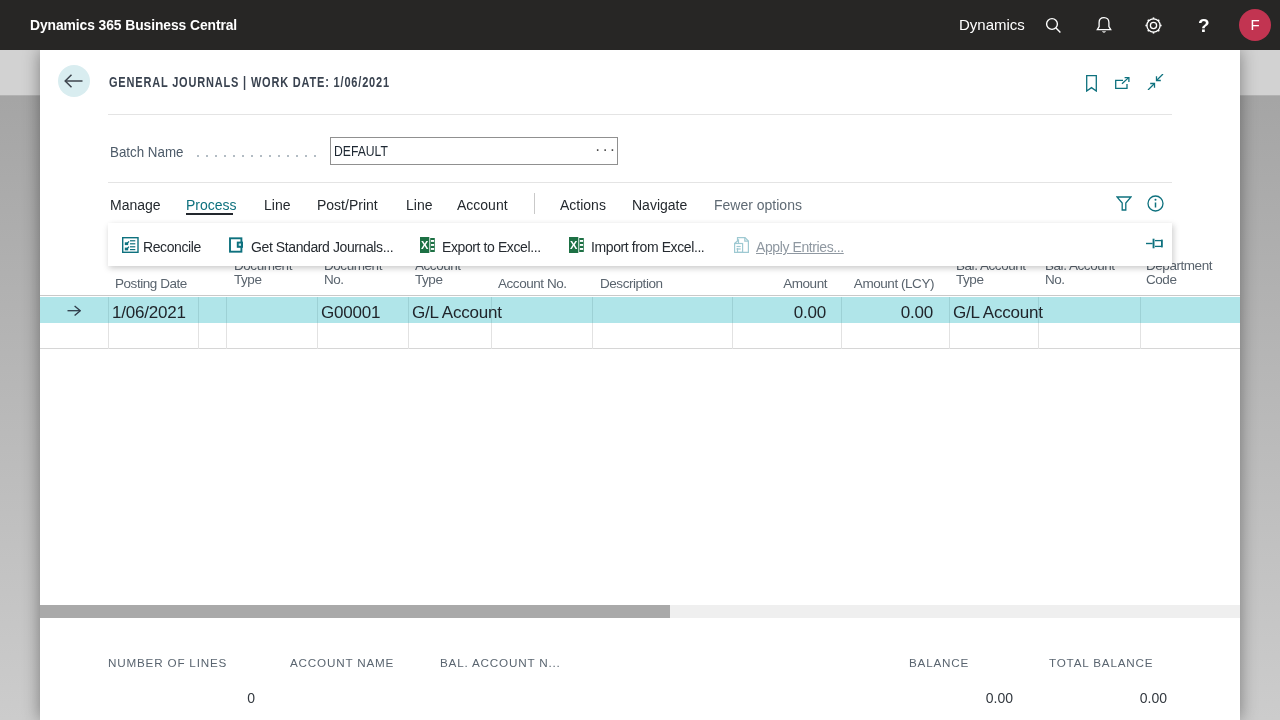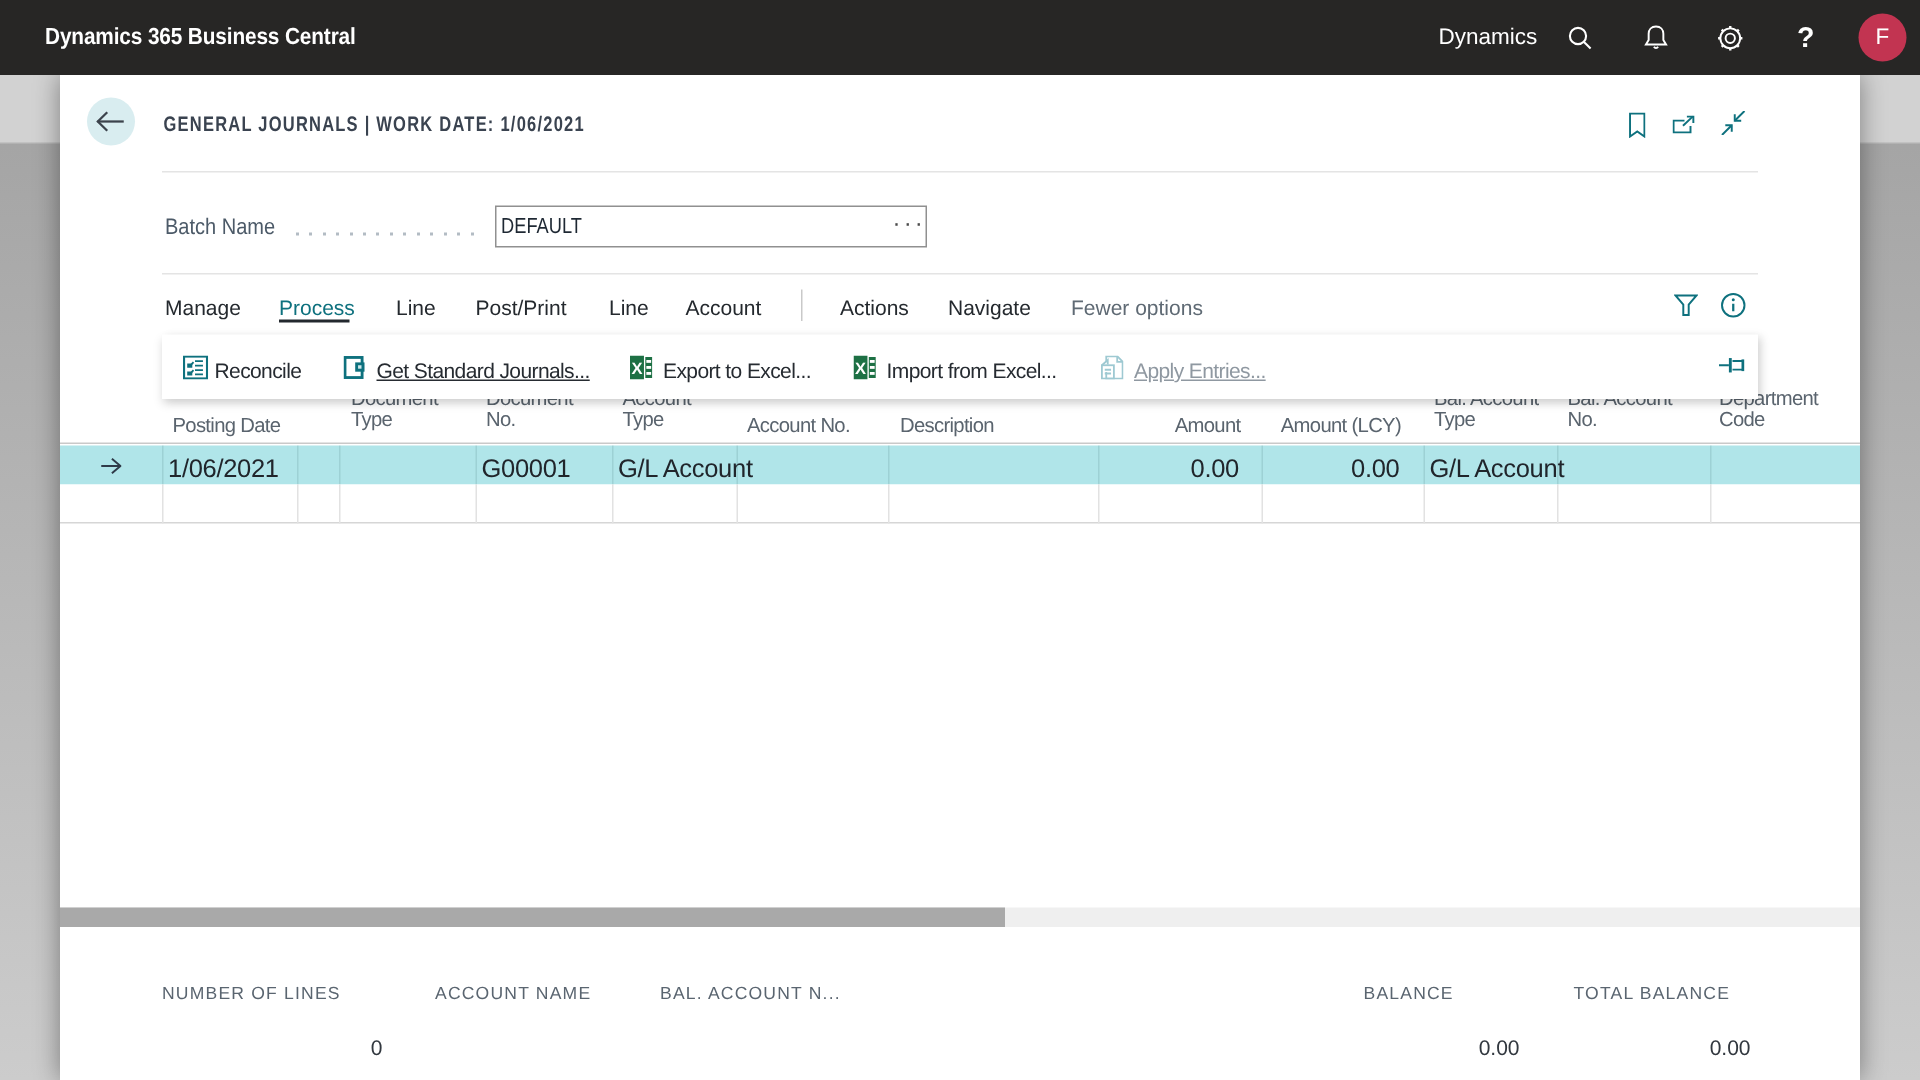--- a/index.html
+++ b/index.html
@@ -216,21 +216,21 @@
     </svg>
   </div>
   <div class="abs tbtext" style="left:143px;">Reconcile</div>
   <div class="abs tbicon" style="left:229px;top:237px;">
     <svg width="15" height="16" viewBox="0 0 15 16">
       <rect x="1" y="1.3" width="11.4" height="13.4" fill="none" stroke="#0e717e" stroke-width="1.9"></rect>
       <rect x="7.8" y="4.6" width="6.2" height="6.2" fill="#0e717e"></rect>
       <rect x="9.7" y="6.5" width="2.3" height="2.3" fill="#cfe9ec"></rect>
     </svg>
   </div>
-  <div class="abs tbtext" style="left:251px;text-decoration:underline;">Get Standard Journals...</div>
+  <div class="abs tbtext" style="left:251px;">Get Standard Journals...</div>
   <div class="abs tbicon" style="left:420px;top:237px;">
     <svg width="15" height="16" viewBox="0 0 15 16">
       <rect x="10.2" y="1" width="4.6" height="14" fill="#1d7044"></rect>
       <rect x="10.9" y="3" width="3.2" height="1.9" fill="#fff"></rect>
       <rect x="10.9" y="7" width="3.2" height="1.9" fill="#fff"></rect>
       <rect x="10.9" y="11" width="3.2" height="1.9" fill="#fff"></rect>
       <rect x="0" y="0" width="9.3" height="16" fill="#1d7044"></rect>
       <text x="4.6" y="12.2" font-size="11" font-weight="bold" fill="#fff" text-anchor="middle" font-family="Liberation Sans">X</text>
     </svg>
   </div>

